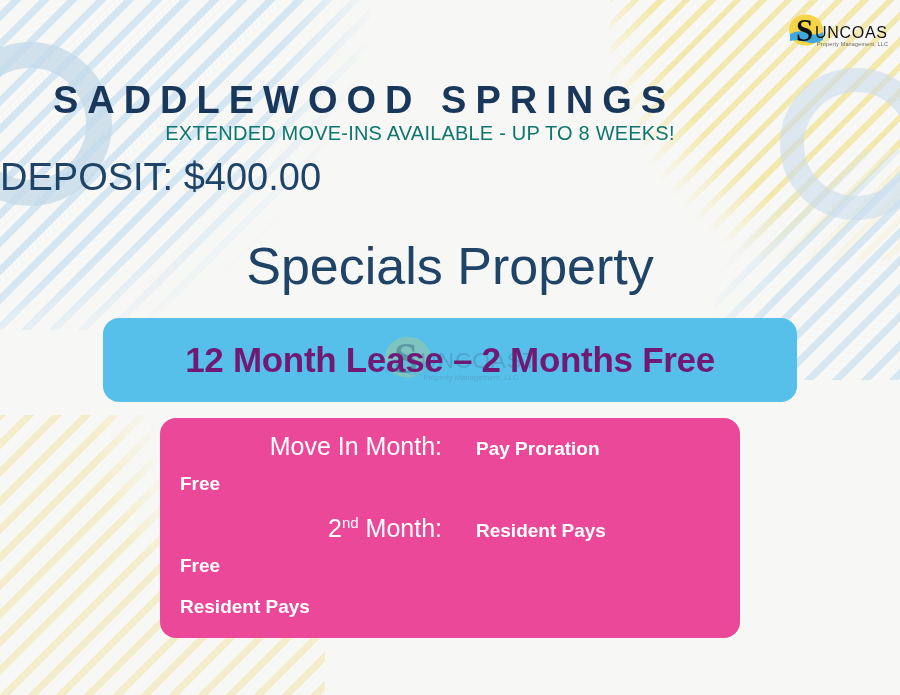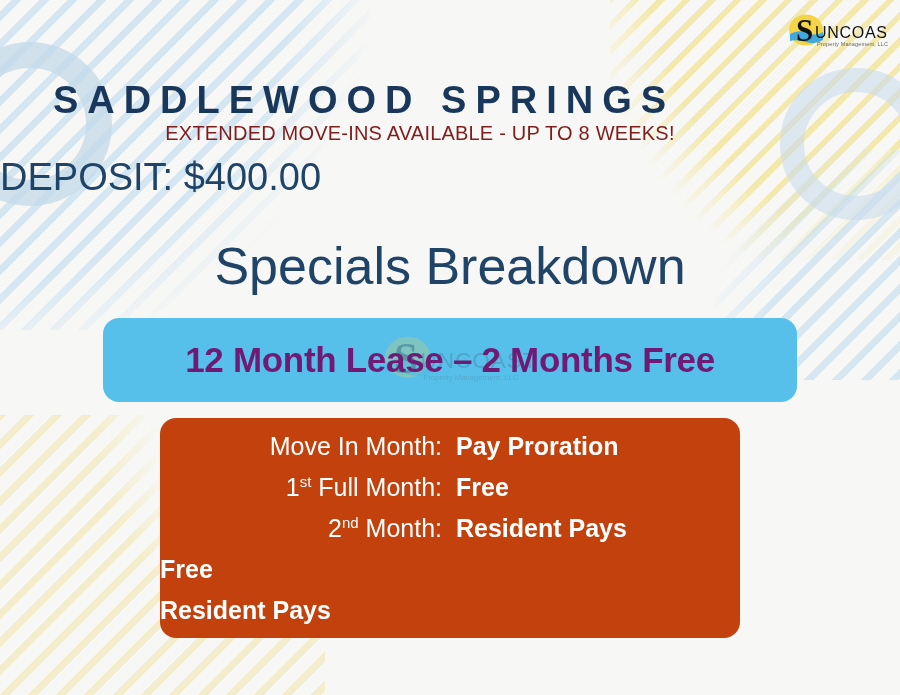--- a/index.html
+++ b/index.html
@@ -147,21 +147,21 @@
 
   .subhead {
     position: absolute;
     top: 122px;
     left: 0;
     width: 840px;
     text-align: center;
     font-size: 20px;
     font-weight: 500;
     letter-spacing: .2px;
-    color: #7f1d1d;
+    color: #0f766e;
   }
 
   .deposit {
     position: absolute;
     top: 156px;
     left: 0;
     width: 900px;
     font-size: 38px;
     font-weight: 400;
     color: #1f4468;
@@ -213,21 +213,21 @@
     opacity: .45;
   }
 
   
   .breakdown {
     position: absolute;
     left: 160px;
     top: 418px;
     width: 580px;
     height: 220px;
-    background: #c2410c;
+    background: #ec4899;
     border-radius: 16px;
     padding: 14px 0 0 0;
     box-sizing: border-box;
   }
   .row {
     display: flex;
     align-items: baseline;
     height: 41px;
   }
   .row .label {
@@ -241,24 +241,25 @@
     white-space: nowrap;
   }
   .row .label sup {
     font-size: 15px;
     vertical-align: super;
     line-height: 0;
   }
   .row .value {
     flex: 1;
     text-align: left;
-    font-size: 25px;
+    font-size: 19px;
     font-weight: bold;
     color: #ffffff;
     white-space: nowrap;
+    margin-left: 20px;
   }
 </style>
 </head>
 <body>
 
 <div id="flyer">
 
   <div class="deco deco-stripes-tl"></div>
   <div class="deco deco-ring-tl"></div>
   <div class="deco deco-stripes-tr"></div>
@@ -277,42 +278,41 @@
         <text x="66" y="72" font-family="'Liberation Sans', sans-serif" font-size="11" letter-spacing=".3" fill="#6a6a5e">Property Management, LLC</text>
       </svg>
     </div>
 
     <div class="headline">SADDLEWOOD SPRINGS</div>
 
     <div class="subhead">EXTENDED MOVE-INS AVAILABLE - UP TO 8 WEEKS!</div>
 
     <div class="deposit">DEPOSIT: $400.00</div>
 
-    <div class="section-title">Specials Breakdown</div>
+    <div class="section-title">Specials Property</div>
 
     <div class="banner">
       <svg class="banner-watermark" viewBox="0 0 208 88">
         <ellipse cx="44" cy="40" rx="32" ry="29" fill="#f5d547" opacity=".55"></ellipse>
         <path d="M12 48 Q30 38 48 46 Q64 53 78 44 L78 60 Q62 70 44 64 Q26 58 12 62 Z" fill="#3fa9dd" opacity=".55"></path>
         <text x="24" y="62" font-family="'Liberation Serif', serif" font-size="62" font-weight="bold" fill="#1a1a1a" opacity=".55">S</text>
         <text x="62" y="56" font-family="'Liberation Sans', sans-serif" font-size="32" letter-spacing="1.4" fill="#2c4a63" opacity=".5">UNCOAST</text>
         <text x="66" y="72" font-family="'Liberation Sans', sans-serif" font-size="11" fill="#43586b" opacity=".5">Property Management, LLC</text>
       </svg>
       <span class="banner-text">12 Month Lease – 2 Months Free</span>
     </div>
 
     <div class="breakdown">
 
       <div class="row">
         <div class="label">Move In Month:</div>
         <div class="value">Pay Proration</div>
       </div>
 
       <div class="row">
-        <div class="label"><span>1</span><sup>st</sup><span> Full Month:</span></div>
         <div class="value">Free</div>
       </div>
 
       <div class="row">
         <div class="label"><span>2</span><sup>nd</sup><span> Month:</span></div>
         <div class="value">Resident Pays</div>
       </div>
 
       <div class="row">
         <div class="value">Free</div>

